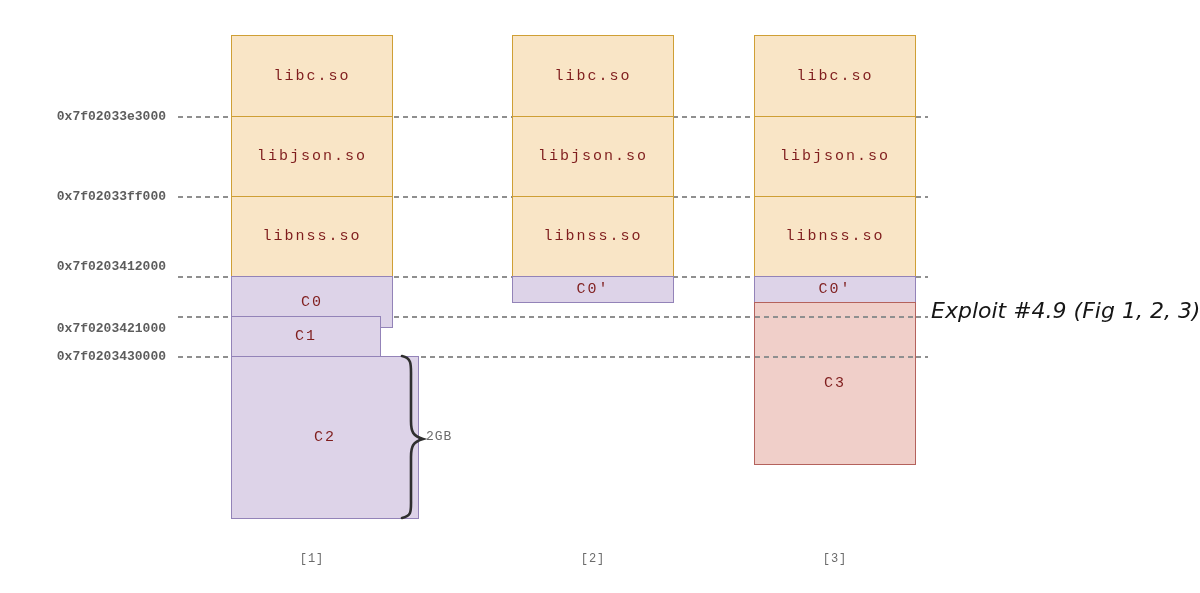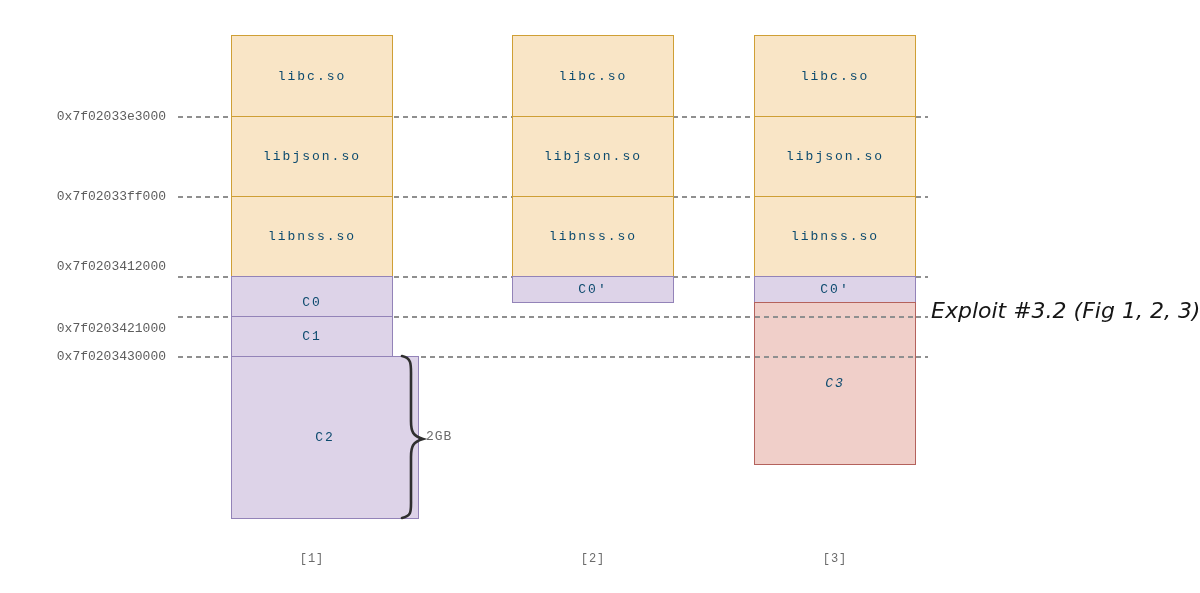--- a/index.html
+++ b/index.html
@@ -35,20 +35,21 @@
   .addr-label {
     position: absolute;
     left: 20px;
     width: 146px;
     text-align: right;
     font-size: 13px;
     color: #5d5d5d;
     line-height: 16px;
     z-index: 1;
     white-space: nowrap;
+    font-weight: bold;
   }
   
   .sec {
     position: absolute;
     box-sizing: border-box;
     display: flex;
     align-items: center;
     justify-content: center;
     z-index: 2;
   }
@@ -56,25 +57,24 @@
     background: #f9e5c6;
     border: 1.4px solid #cf9f35;
   }
   .sec.chunk {
     background: #ddd3e8;
     border: 1.4px solid #9383b8;
   }
   .sec.evil {
     background: #f0cfc9;
     border: 1.4px solid #b4625c;
-    font-style: italic;
   }
   .sec-label {
-    font-size: 13px;
-    color: #0c4a6e;
+    font-size: 15px;
+    color: #7f1d1d;
     letter-spacing: 2px;
     white-space: nowrap;
   }
   .caption {
     position: absolute;
     top: 552px;
     text-align: center;
     font-size: 12px;
     color: #6a6a6a;
     letter-spacing: 1px;
@@ -131,21 +131,21 @@
   </div>
   <div class="sec lib" style="left:231px;top:116px;width:162px;height:81px">
     <span class="sec-label">libjson.so</span>
   </div>
   <div class="sec lib" style="left:231px;top:196px;width:162px;height:81px">
     <span class="sec-label">libnss.so</span>
   </div>
   <div class="sec chunk" style="left:231px;top:276px;width:162px;height:52px">
     <span class="sec-label">C0</span>
   </div>
-  <div class="sec chunk" style="left:231px;top:316px;width:162px;height:41px">
+  <div class="sec chunk" style="left:231px;top:316px;width:150px;height:41px">
     <span class="sec-label">C1</span>
   </div>
   <div class="sec chunk" style="left:231px;top:356px;width:188px;height:163px">
     <span class="sec-label">C2</span>
   </div>
 
   <div class="sec lib" style="left:512px;top:35px;width:162px;height:82px">
     <span class="sec-label">libc.so</span>
   </div>
   <div class="sec lib" style="left:512px;top:116px;width:162px;height:81px">
@@ -175,19 +175,19 @@
   </div>
 
   <div class="dash-overlay" style="top:316px"></div>
   <div class="dash-overlay" style="top:356px"></div>
 
   <svg class="brace-svg" width="32" height="170" viewBox="0 0 32 170">
     <path d="M5,4 C15,6 14,13 14,25 L14,69 C14,80 16,84 26,87 C16,90 14,94 14,105 L14,147 C14,159 15,164 5,166" fill="none" stroke="#2f2f2f" stroke-width="2.6" stroke-linecap="round"></path>
   </svg>
   <div class="brace-label">2GB</div>
 
-  <div class="annotation">Exploit #3.2 (Fig 1, 2, 3)</div>
+  <div class="annotation">Exploit #4.9 (Fig 1, 2, 3)</div>
 
   <div class="caption" style="left:231px;width:162px">[1]</div>
   <div class="caption" style="left:512px;width:162px">[2]</div>
   <div class="caption" style="left:754px;width:162px">[3]</div>
 
 </div>
 
 </body></html>

